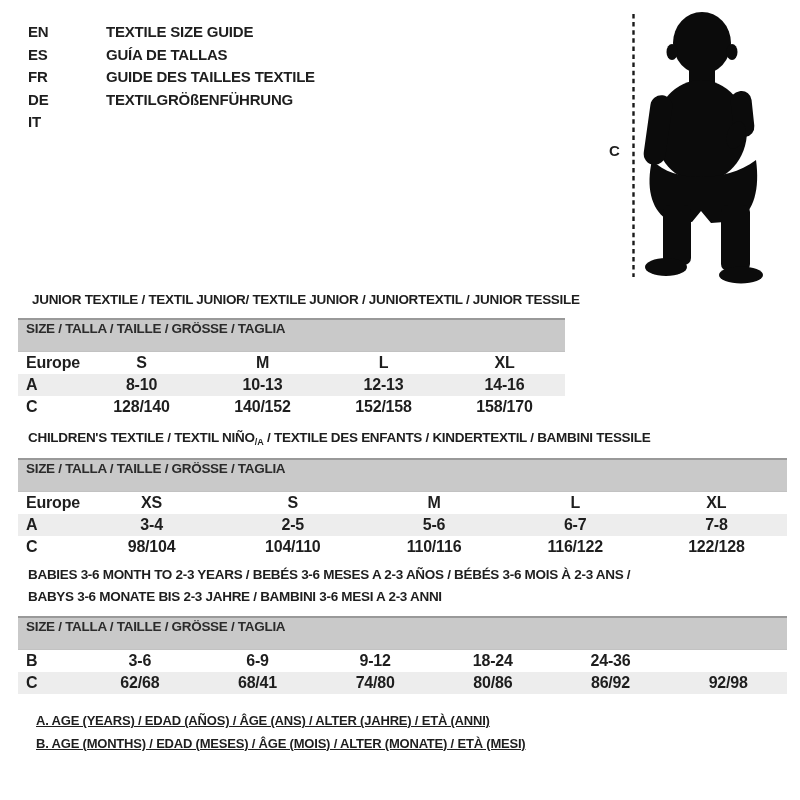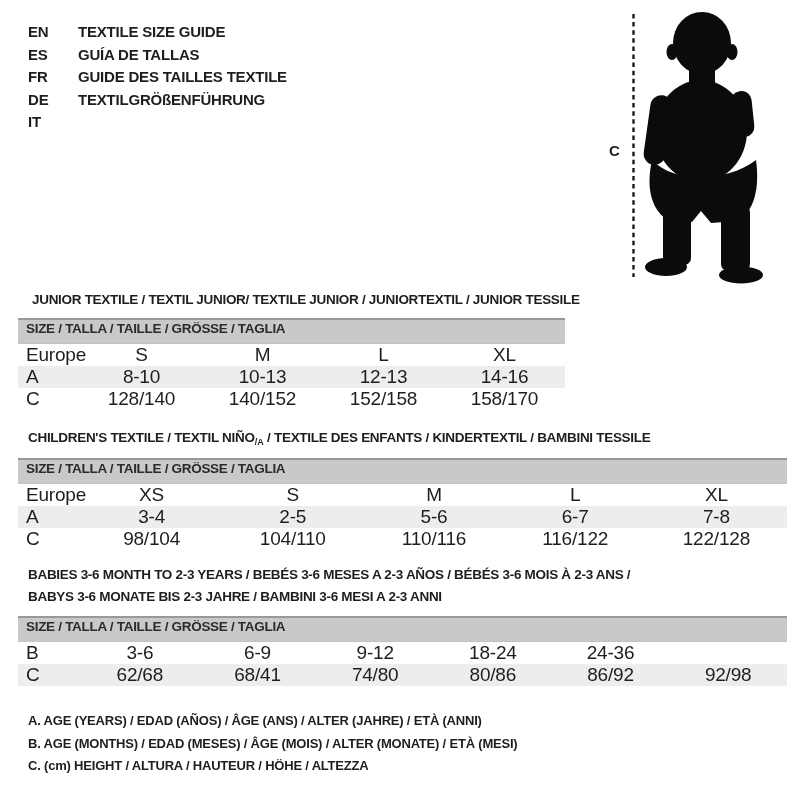--- a/index.html
+++ b/index.html
@@ -2,41 +2,41 @@
 <html style="--text: #1e1e1e; --bar-bg: #c9c9c9; --bar-border: #999999; --row-shaded: #ededed; --silhouette: #0b0b0b; --dash: #1a1a1a;"><head>
 <meta charset="utf-8">
 <style>
   html,body{margin:0;padding:0;background:#fff;}
   .canvas{
     position:relative;width:800px;height:800px;background:#fff;
     font-family:"Liberation Sans",sans-serif;color:var(--text,#1e1e1e);overflow:hidden;
   }
   
   .lang-block{position:absolute;left:28px;top:21px;}
-  .lang-row{display:flex;height:22.6px;line-height:22.6px;font-size:15px;font-weight:700;letter-spacing:-0.2px;}
+  .lang-row{display:flex;height:22.6px;line-height:22.6px;font-size:15px;font-weight:700;letter-spacing:-0.2px;gap:28px;}
   .lang-code{width:50px;flex:0 0 50px;}
   
   svg.figure{position:absolute;left:600px;top:5px;width:200px;height:285px;}
   .sh{fill:var(--silhouette,#0b0b0b);}
   .dash{stroke:var(--dash,#1a1a1a);stroke-width:2.4;stroke-dasharray:4.5 3.6;fill:none;}
   .fig-label{position:absolute;left:609px;top:142px;font-size:15px;font-weight:700;}
   
   .section-title{position:absolute;font-size:13.5px;font-weight:700;letter-spacing:-0.3px;line-height:22px;white-space:nowrap;}
   .section-title .sub{font-size:9px;vertical-align:-3px;letter-spacing:0;}
   
   .size-table{position:absolute;border-top:2px solid var(--bar-border,#999);}
-  .tbar{height:24px;line-height:18px;background:var(--bar-bg,#c9c9c9);padding-left:8px;
+  .tbar{height:32px;line-height:18px;background:var(--bar-bg,#c9c9c9);padding-left:8px;
         font-size:13.5px;font-weight:700;letter-spacing:-0.3px;color:#2b2b2b;
         border-bottom:1px solid #c2c2c2;box-sizing:border-box;}
-  .trow{display:grid;height:22px;line-height:22px;font-size:19px;font-weight:400;letter-spacing:-0.2px;}
+  .trow{display:grid;height:22px;line-height:22px;font-size:16px;font-weight:700;letter-spacing:-0.2px;}
   .trow.shaded{background:var(--row-shaded,#ededed);}
   .tlabel{padding-left:8px;text-align:left;}
   .tcell{text-align:center;}
   
-  .notes{position:absolute;left:28px;top:710px;}
+  .notes{position:absolute;left:36px;top:710px;text-decoration:underline;}
   .note-line{height:22.6px;line-height:22.6px;font-size:13px;font-weight:700;letter-spacing:-0.2px;white-space:nowrap;}
 </style>
 </head>
 <body>
 
 <div class="canvas">
 
   <div class="lang-block" id="langs">
       <div class="lang-row">
         <span class="lang-code">EN</span>
@@ -160,16 +160,15 @@
         <span class="tcell">74/80</span>
         <span class="tcell">80/86</span>
         <span class="tcell">86/92</span>
         <span class="tcell">92/98</span>
       </div>
     </div>
 
   <div class="notes" id="notes">
       <div class="note-line">A. AGE (YEARS) / EDAD (AÑOS) / ÂGE (ANS) / ALTER (JAHRE) / ETÀ (ANNI)</div>
       <div class="note-line">B. AGE (MONTHS) / EDAD (MESES) / ÂGE (MOIS) / ALTER (MONATE) / ETÀ (MESI)</div>
-      <div class="note-line">C. (cm) HEIGHT / ALTURA / HAUTEUR / HÖHE / ALTEZZA</div>
     </div>
 
 </div>
 
 </body></html>

